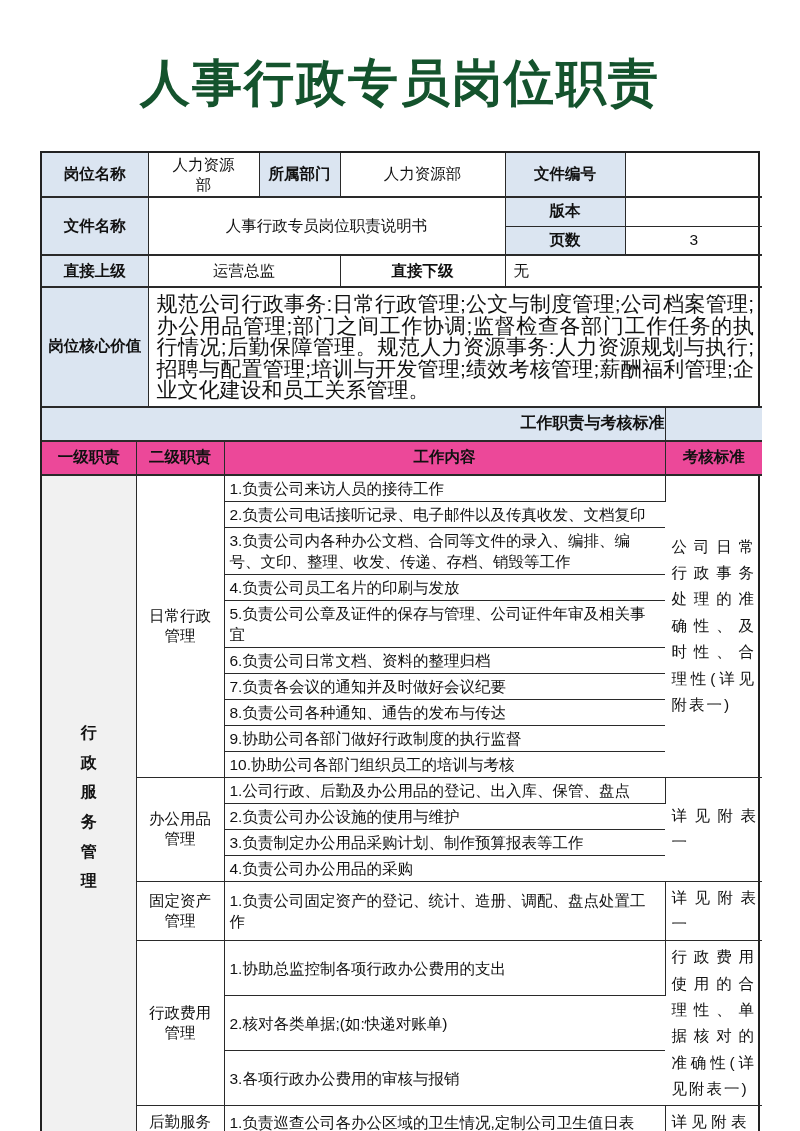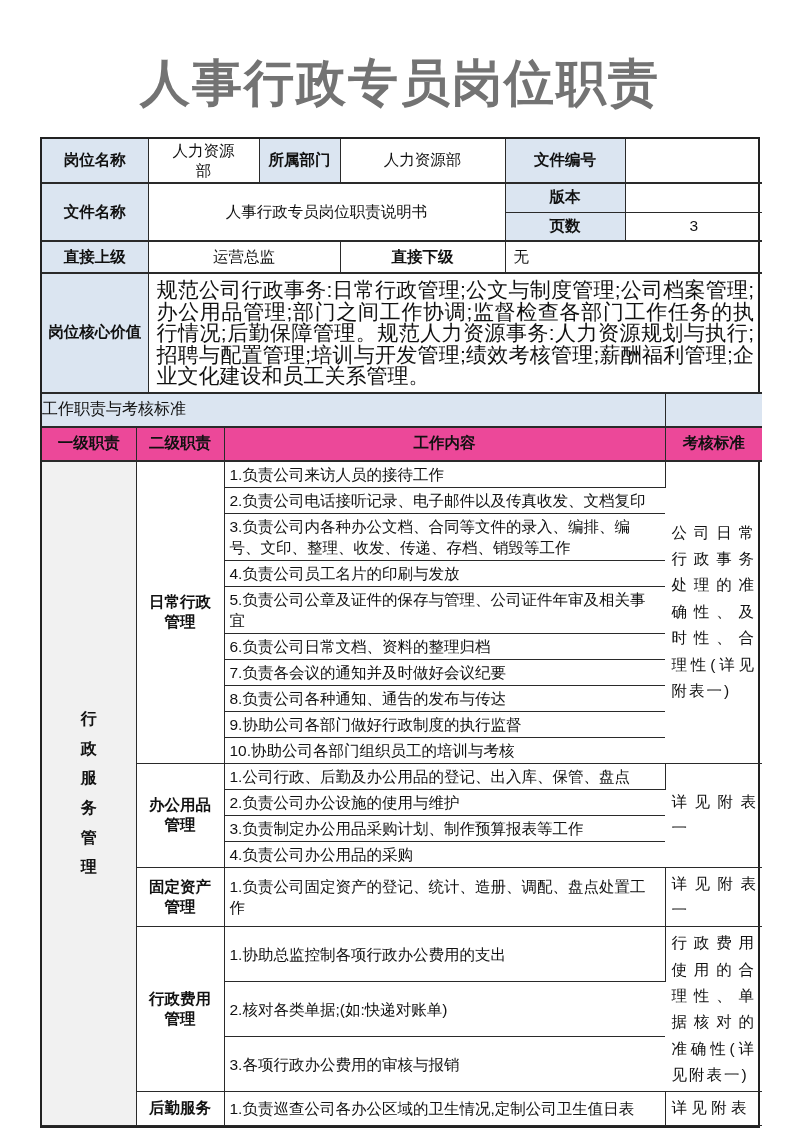--- a/index.html
+++ b/index.html
@@ -10,22 +10,22 @@
     color: #111;
     overflow: hidden;
   }
   .page { width: 800px; height: 1131px; position: relative; background:#fff; }
   h1.doc-title {
     text-align: center;
     font-size: 50px;
     font-weight: 900;
     letter-spacing: 2px;
     padding-top: 50px;
-    margin-bottom: 20px;
-    color: #737373;
+    margin-bottom: 34px;
+    color: #14532d;
   }
   .doc {
     width: 720px; margin: 8px auto;
     border: 2px solid #222;
   }
   table { border-collapse: collapse; width: 100%; table-layout: fixed; }
   td, th {
     border-right: 1px solid #2a2a2a;
     border-bottom: 1px solid #2a2a2a;
     border-left: 0; border-top: 0;
@@ -45,29 +45,29 @@
   .t-top td.narrow span { display: inline-block; width: 64px; line-height: 1.25; }
   .t-top td.left-val { text-align: left; padding-left: 8px; }
   .t-top td.core-text {
     text-align: justify; text-justify: inter-ideograph;
     padding: 5px 8px; line-height: 21.5px; font-size: 21px;
   }
   .t-top tr.last td { border-bottom-width: 2px; }
 
   
   .t-main .banner td {
-    background: #dbe5f1; font-weight: normal; text-align: left;
+    background: #dbe5f1; font-weight: bold; text-align: right;
     height: 33px; border-bottom-width: 2px; font-size: 16px;
   }
   .t-main th {
     background: #ec4899; font-weight: bold; text-align: center;
     height: 34px; border-bottom-width: 2px; font-size: 15.5px;
   }
   .t-main td.item { padding: 2px 5px; line-height: 21px; text-align: left; }
-  .t-main td.sec-name { font-weight: bold; text-align: center; line-height: 1.3; padding: 5px; }
+  .t-main td.sec-name { font-weight: normal; text-align: center; line-height: 1.3; padding: 5px; }
   .t-main td.lvl1 { background: #f1f1f1; text-align: center; }
   .t-main .vtext {
     white-space: pre-line;
     font-weight: bold; font-size: 16px; line-height: 1.85;
     display: inline-block;
   }
   .t-main td.std {
     padding: 3px 6px; line-height: 1.7; text-align: justify;
     text-justify: inter-ideograph;
   }

